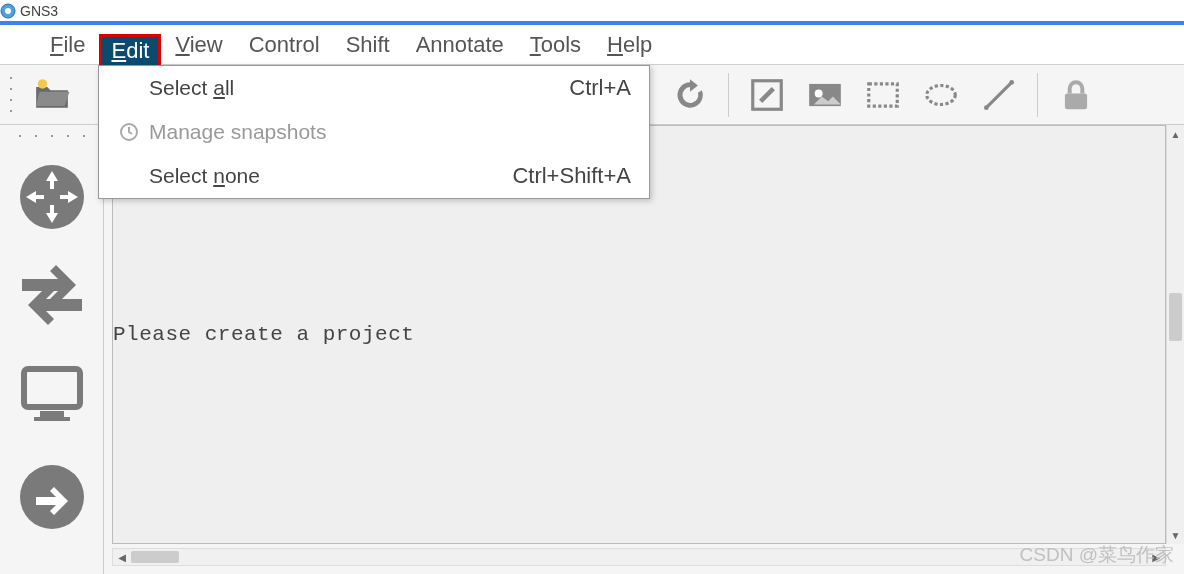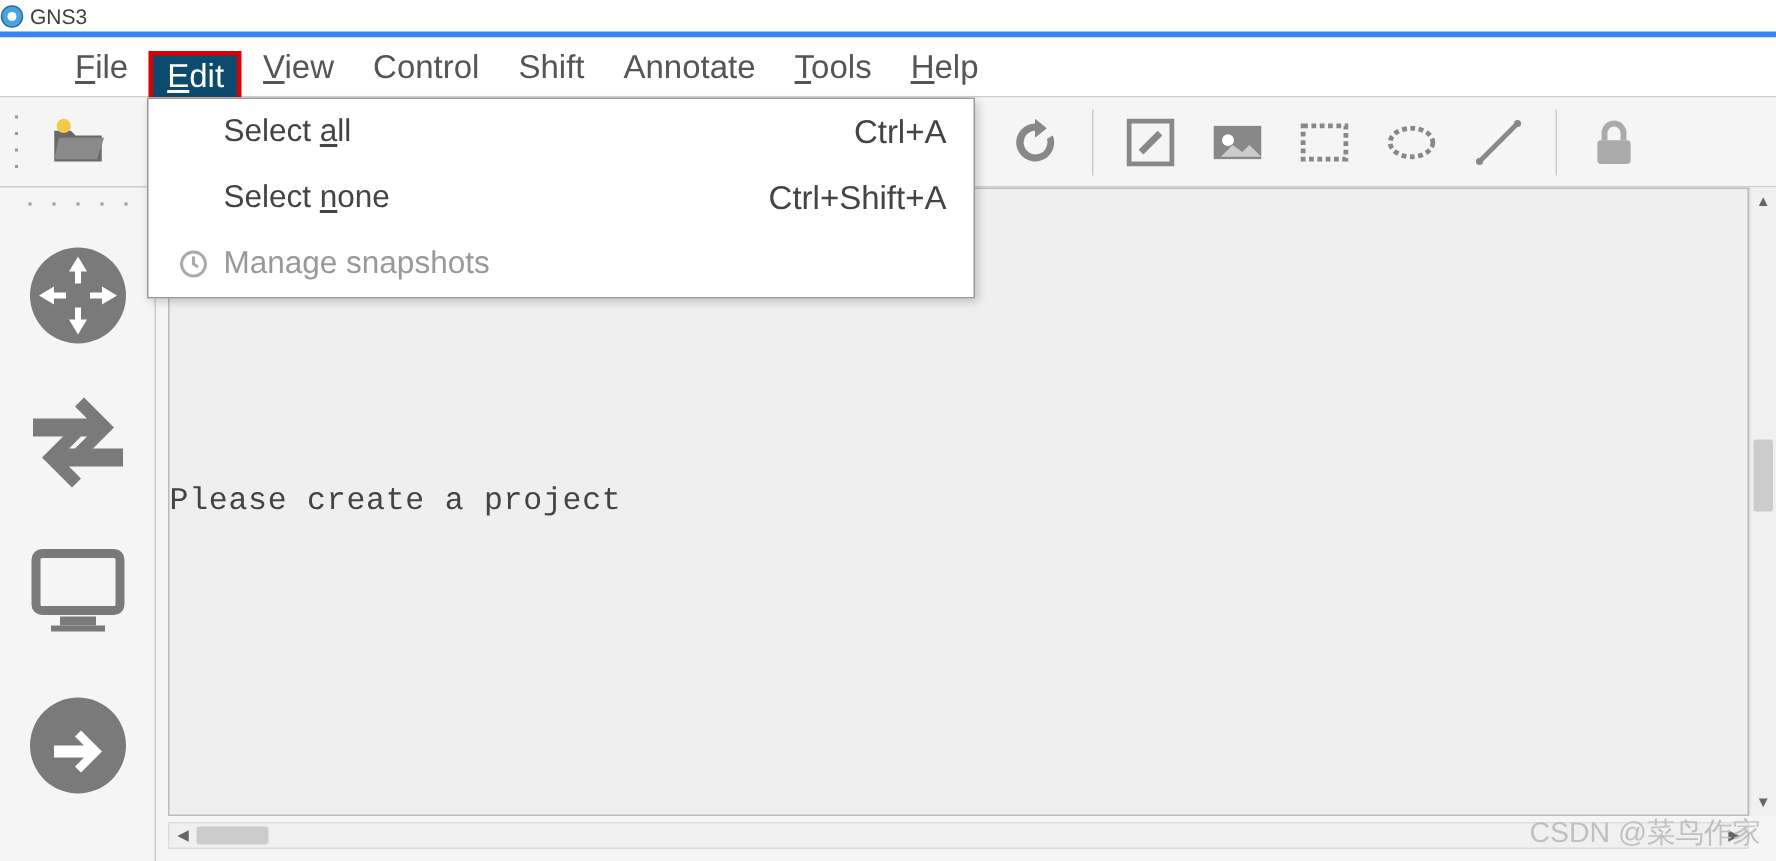--- a/index.html
+++ b/index.html
@@ -325,29 +325,29 @@
     </div>
   </div>
 </div>
 
 <div class="dropdown">
   <div class="dd-row">
     <span class="dd-icon"></span>
     <span class="dd-label"><span>Select </span><span class="ul">a</span><span>ll</span></span>
     <span class="dd-shortcut">Ctrl+A</span>
   </div>
-  <div class="dd-row">
-    <span class="dd-icon"></span>
-    <span class="dd-label"><span>Select </span><span class="ul">n</span><span>one</span></span>
-    <span class="dd-shortcut">Ctrl+Shift+A</span>
-  </div>
   <div class="dd-row disabled">
     <span class="dd-icon">
       <svg width="20" height="20" viewBox="0 0 20 20">
           <circle cx="10" cy="10" r="8" fill="none" stroke="#aaa" stroke-width="2"></circle>
           <path d="M10 5v5l3 2" stroke="#aaa" stroke-width="2" fill="none"></path>
         </svg>
     </span>
     <span class="dd-label">Manage snapshots</span>
   </div>
+  <div class="dd-row">
+    <span class="dd-icon"></span>
+    <span class="dd-label"><span>Select </span><span class="ul">n</span><span>one</span></span>
+    <span class="dd-shortcut">Ctrl+Shift+A</span>
+  </div>
 </div>
 
 <div class="watermark">CSDN @菜鸟作家</div>
 
 </body></html>

